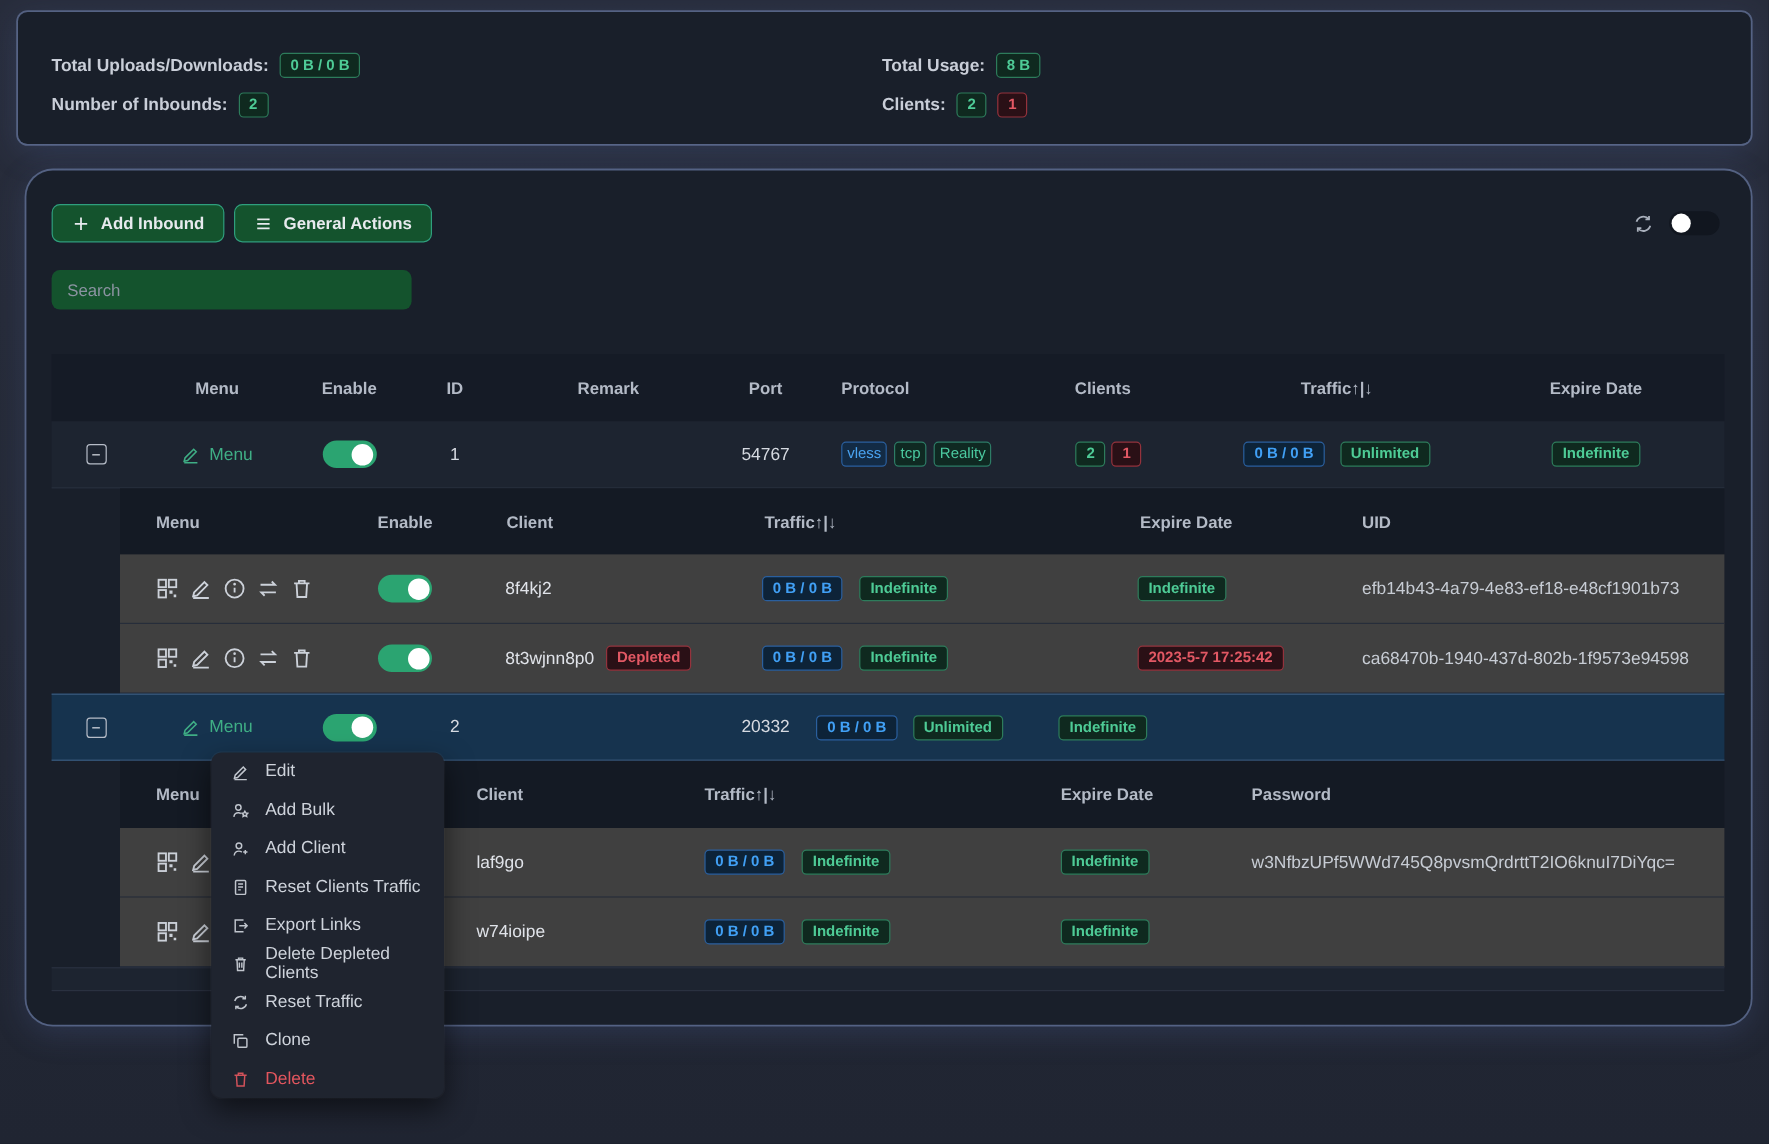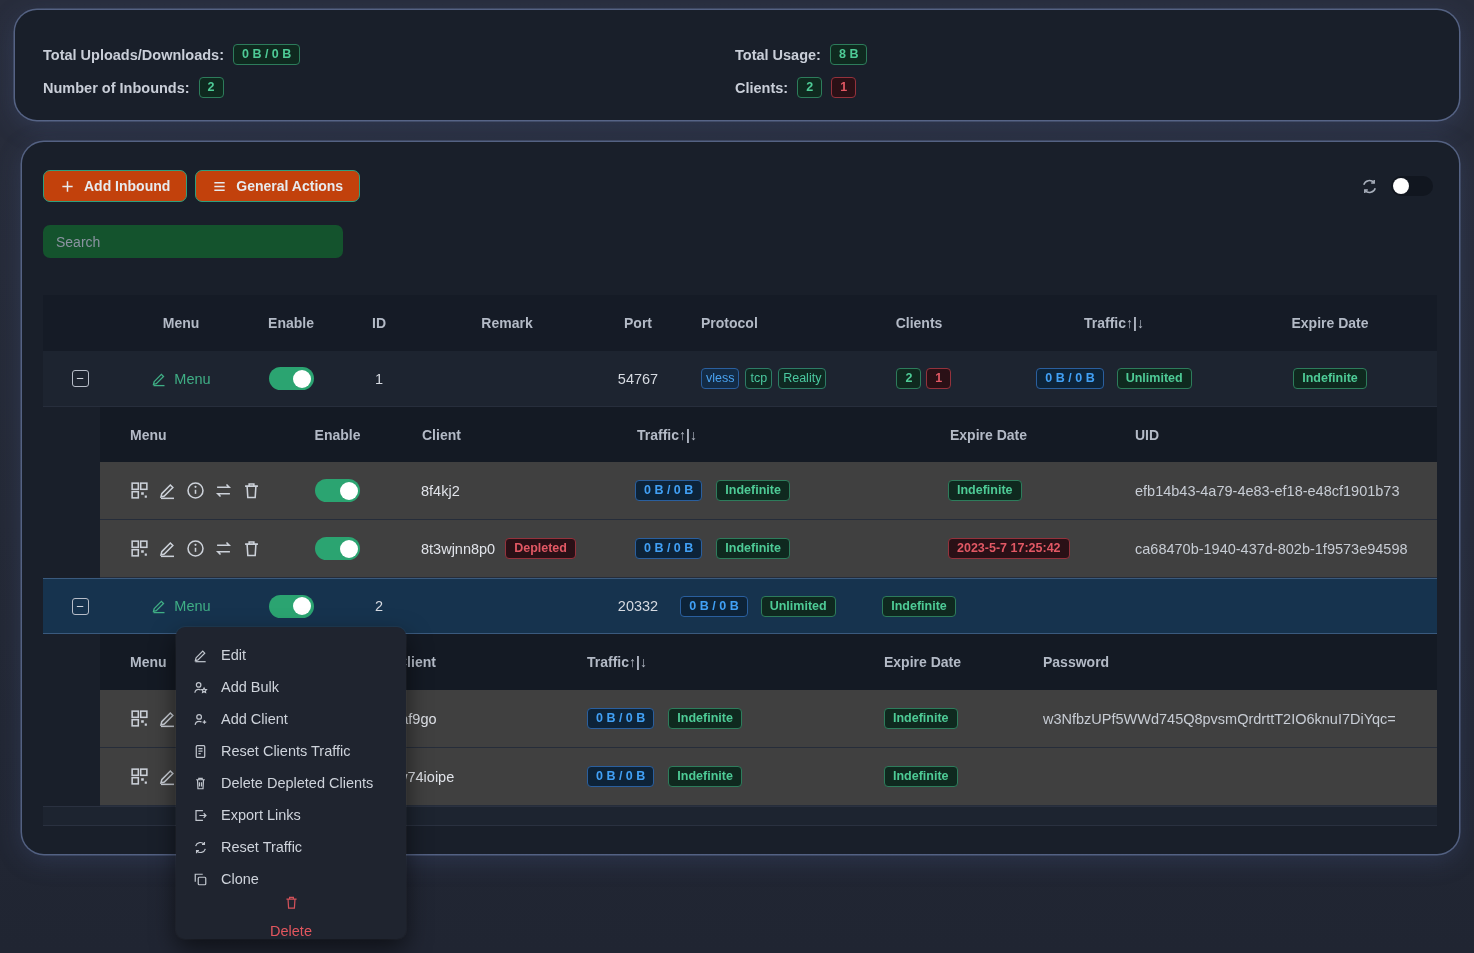--- a/index.html
+++ b/index.html
@@ -4,21 +4,21 @@
 <style>
   * { margin:0; padding:0; box-sizing:border-box; }
   body { font-family:"Liberation Sans", sans-serif; background:#1f2431; }
   .page { position:relative; width:1474px; height:953px; overflow:hidden;
           background:linear-gradient(180deg,#282d3c 0%,#242936 55%,#202532 100%); }
 
   .panel { position:absolute; background:#191f2a; border-radius:16px;
            box-shadow:0 0 0 1.5px rgba(132,152,200,.48), 0 6px 26px rgba(85,105,165,.25); }
 
   
-  .stats-panel { left:15px; top:10px; width:1444px; height:110px; border-radius:22px; }
+  .stats-panel { left:15px; top:10px; width:1444px; height:110px; border-radius:8px; }
   .stats-col { position:absolute; top:33px; display:flex; flex-direction:column; gap:10px; }
   .stats-col.left  { left:28px; }
   .stats-col.right { left:720px; }
   .stat-line { display:flex; align-items:center; gap:9px; height:23px; }
   .stat-label { color:#c9ced8; font-size:14.5px; font-weight:600; }
 
   .badge { display:inline-flex; align-items:center; justify-content:center;
            padding:1px 8px; border-radius:4px; font-size:12.5px; font-weight:600;
            border:1px solid; line-height:17px; white-space:nowrap; }
   .badge-green { color:#4ecb96; border-color:#2d7c5b; background:#0f291f; }
@@ -28,21 +28,21 @@
   .tag { display:inline-flex; align-items:center; padding:1px 4px; border-radius:4px;
          font-size:12.5px; border:1px solid; line-height:17px; white-space:nowrap; }
   .tag-blue  { color:#4aa3f0; border-color:#2a5f9e; background:#132b45; }
   .tag-green { color:#4bc9a0; border-color:#2d7c66; background:#0f2922; }
 
   
   .main-panel { left:22px; top:142px; width:1437px; height:712px; border-radius:22px; }
 
   .toolbar { position:absolute; top:28px; left:21px; right:26px; display:flex; align-items:center; }
   .btn { display:inline-flex; align-items:center; gap:9px; height:32px; padding:0 16px;
-         border:1px solid #2f9f7d; background:#c2410c; color:#e7eaee; border-radius:7px;
+         border:1px solid #2f9f7d; background:#14532d; color:#e7eaee; border-radius:7px;
          font-size:14px; font-weight:600; cursor:pointer; font-family:inherit; }
   .btn + .btn { margin-left:8px; }
   .btn svg { width:15px; height:15px; }
   .toolbar-right { margin-left:auto; display:flex; align-items:center; gap:13px; color:#a9b0bc; }
   .toolbar-right svg { width:17px; height:17px; cursor:pointer; }
 
   .switch { position:relative; width:42px; height:20px; border-radius:11px; background:#11161f; cursor:pointer; }
   .switch .knob { position:absolute; top:2px; left:2px; width:16px; height:16px; border-radius:50%; background:#fff; }
 
   .toggle { position:relative; width:45px; height:23px; border-radius:12px; background:#2ba471; cursor:pointer; }
@@ -83,26 +83,26 @@
   .actions svg { width:19px; height:19px; cursor:pointer; }
   .n-client { padding-left:27px; display:flex; align-items:center; gap:10px; color:#e0e3e9; }
   .n-traffic { padding-left:27px; display:flex; align-items:center; gap:14px; }
   .n-expire { padding-left:27px; }
   .n-mono { padding-left:27px; color:#c7ccd4; }
   .g-n1 .n-client { padding-left:26px; } .g-n1 .n-traffic { padding-left:25px; } .g-n1 .n-expire { padding-left:25px; }
 
   .t-foot { height:20px; background:#1d2430; border-top:1px solid #2a3140; border-bottom:1px solid #2a3140; }
 
   
-  .context-menu { position:absolute; left:176px; top:627px; width:230px; background:#1f242f;
-                  border-radius:9px; padding:12px 0; z-index:40;
+  .context-menu { position:absolute; left:176px; top:627px; width:194px; background:#1f242f;
+                  border-radius:9px; padding:0 0; z-index:40;
                   box-shadow:0 10px 24px rgba(0,0,0,.55), 0 0 0 1px rgba(255,255,255,.04); }
   .cm-item { height:32px; display:flex; align-items:center; gap:13px; padding:0 17px;
              color:#ced3db; font-size:14.5px; cursor:pointer; }
-  .cm-item.danger { color:#e2565e;flex-direction:column; }
+  .cm-item.danger { color:#e2565e; }
   .cm-item svg { width:15px; height:15px; flex:none; opacity:.92; }
 </style>
 </head>
 <body>
 
 <div class="page">
 
   <section class="panel stats-panel">
     <div class="stats-col left">
       <div class="stat-line">
@@ -439,31 +439,31 @@
     </div>
     <div class="cm-item">
       <svg viewBox="0 0 16 16" fill="none" stroke="currentColor" stroke-width="1.3">
           <rect x="3.5" y="1.8" width="9" height="12.4" rx="1"></rect>
           <path d="M5.8 5h4.4M5.8 7.6h4.4M5.8 10.2h2.4"></path>
         </svg>
       <span>Reset Clients Traffic</span>
     </div>
     <div class="cm-item">
       <svg viewBox="0 0 16 16" fill="none" stroke="currentColor" stroke-width="1.3">
+          <path d="M10.6 2.8H3.2v10.4h7.4"></path>
+          <path d="M6.8 8h7M11.4 5.6 13.8 8l-2.4 2.4"></path>
+        </svg>
+      <span>Export Links</span>
+    </div>
+    <div class="cm-item">
+      <svg viewBox="0 0 16 16" fill="none" stroke="currentColor" stroke-width="1.3">
           <path d="M3.4 4h9.2M6.2 4V2.6h3.6V4M4.8 4l.5 9.6h5.4l.5-9.6"></path>
           <path d="M6.9 6.6v4.6M9.1 6.6v4.6"></path>
         </svg>
       <span>Delete Depleted Clients</span>
-    </div>
-    <div class="cm-item">
-      <svg viewBox="0 0 16 16" fill="none" stroke="currentColor" stroke-width="1.3">
-          <path d="M10.6 2.8H3.2v10.4h7.4"></path>
-          <path d="M6.8 8h7M11.4 5.6 13.8 8l-2.4 2.4"></path>
-        </svg>
-      <span>Export Links</span>
     </div>
     <div class="cm-item">
       <svg viewBox="0 0 16 16" fill="none" stroke="currentColor" stroke-width="1.3">
           <path d="M2.8 6.5A5.4 5.4 0 0 1 12 4.5"></path>
           <path d="M12.2 2v2.6H9.6"></path>
           <path d="M13.2 9.5A5.4 5.4 0 0 1 4 11.5"></path>
           <path d="M3.8 14v-2.6h2.6"></path>
         </svg>
       <span>Reset Traffic</span>
     </div>

